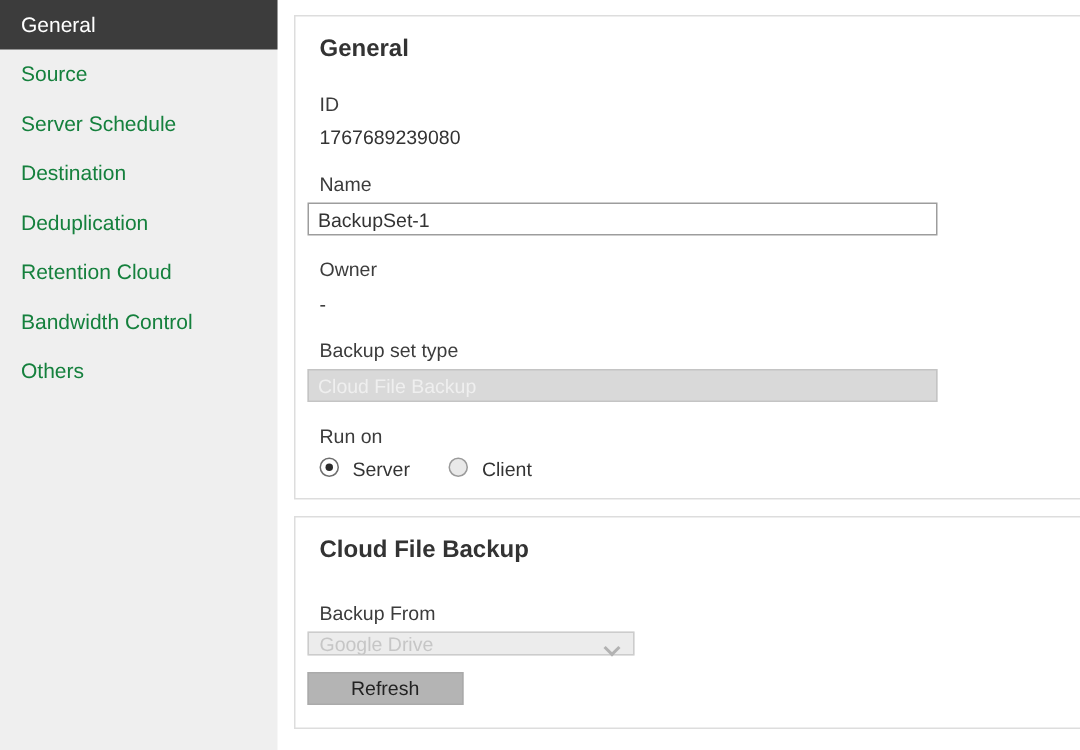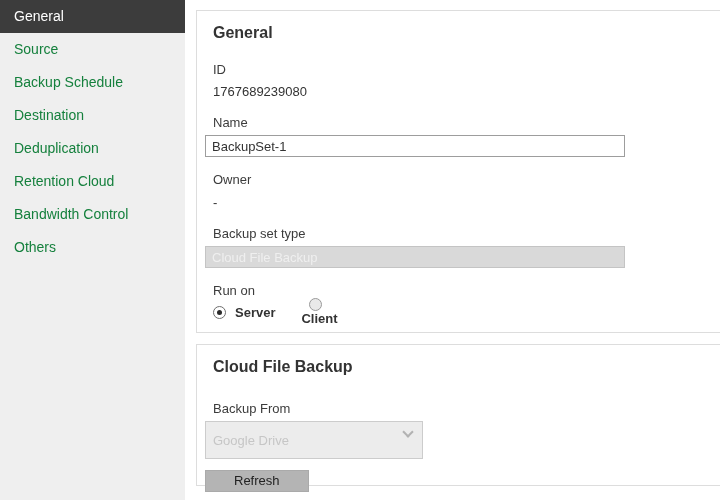--- a/index.html
+++ b/index.html
@@ -89,22 +89,22 @@
   }
 
   
   .radio-row {
     margin-top: 7px;
     margin-left: 8px;
     display: flex;
     align-items: center;
     height: 14px;
   }
-  .radio-option { display: flex; align-items: center; cursor: pointer; font-weight: bold; }
-  .radio-option + .radio-option { margin-left: 26px; flex-direction: column; }
+  .radio-option { display: flex; cursor: pointer; }
+  .radio-option + .radio-option { margin-left: 26px; }
   .radio-circle {
     width: 13px; height: 13px;
     border-radius: 50%;
     border: 1px solid #9a9a9a;
     background: #e9e9e9;
     margin-right: 9px;
     position: relative;
     flex: 0 0 auto;
   }
   .radio-option.checked .radio-circle {
@@ -121,21 +121,21 @@
   }
   .radio-label {
     font-size: 13px;
     color: #333333;
   }
 
   
   .fake-select {
     margin-top: 5px;
     width: 218px;
-    height: 38px;
+    height: 16px;
     border: 1px solid #cccccc;
     background: #ececec;
     position: relative;
     display: flex;
     align-items: center;
     padding: 0 24px 0 7px;
   }
   .fake-select .select-text {
     font-size: 13px;
     color: #c6c6c6;
@@ -165,21 +165,21 @@
     cursor: pointer;
     line-height: 20px;
   }
 </style>
 </head>
 <body>
 
 <div class="sidebar">
   <div class="sidebar-item selected">General</div>
   <div class="sidebar-item">Source</div>
-  <div class="sidebar-item">Backup Schedule</div>
+  <div class="sidebar-item">Server Schedule</div>
   <div class="sidebar-item">Destination</div>
   <div class="sidebar-item">Deduplication</div>
   <div class="sidebar-item">Retention Cloud</div>
   <div class="sidebar-item">Bandwidth Control</div>
   <div class="sidebar-item">Others</div>
 </div>
 
 <div class="panel panel-general">
   <div class="section-title">General</div>
 

